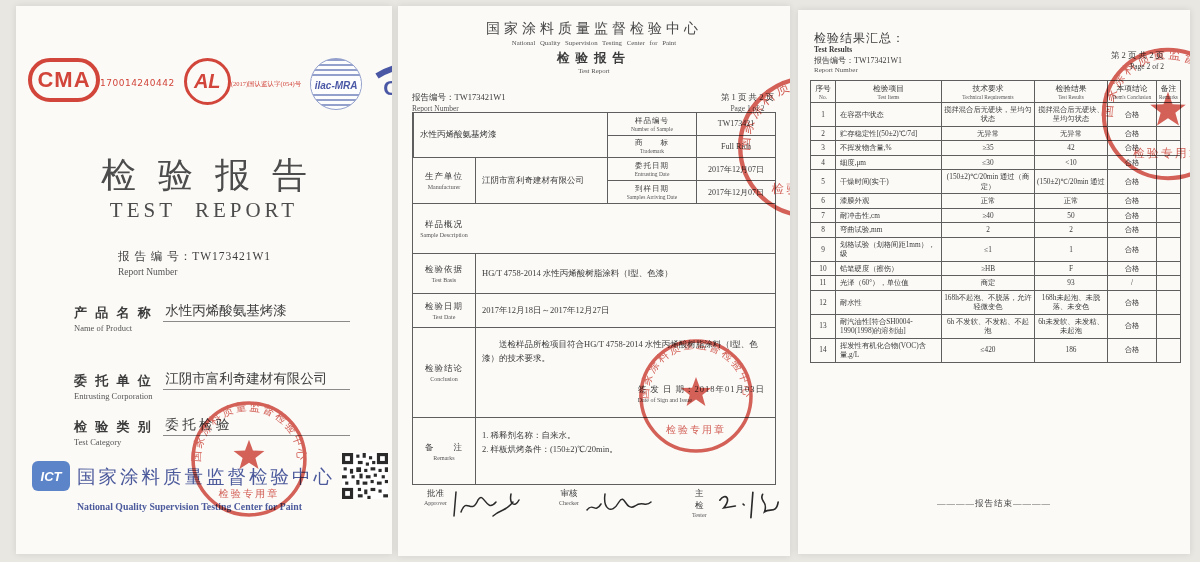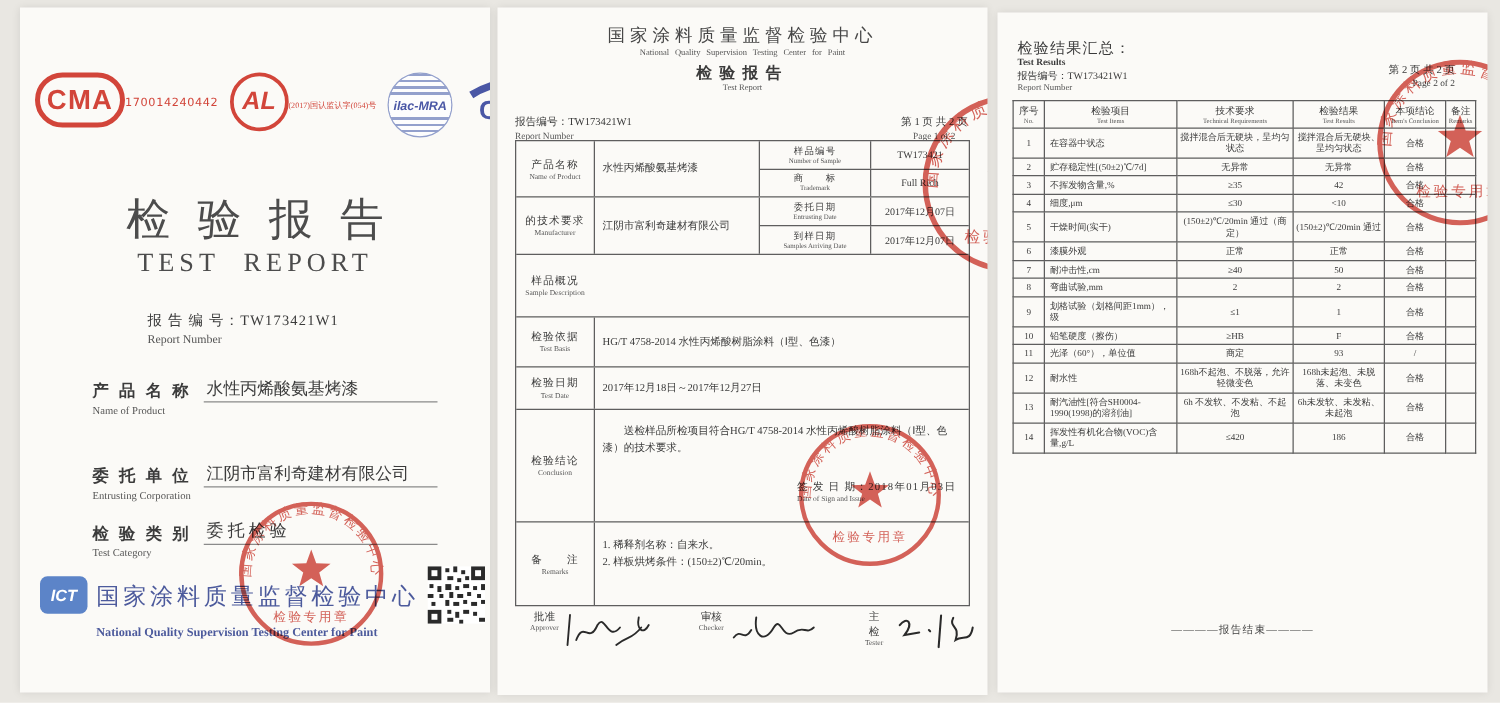--- a/index.html
+++ b/index.html
@@ -252,45 +252,41 @@
       <div class="en">Report Number</div>
     </div>
     <div class="pg">
       <div>第 1 页 共 2 页</div>
       <div class="en">Page 1 of 2</div>
     </div>
   </div>
 
   <div class="mtable">
     <div class="mrow" style="height:44px">
-      <div class="mlabel">
-          <div class="cn">产品名称</div>
-          <div class="en">Name of Product</div>
-        </div>
       <div class="mvalue">水性丙烯酸氨基烤漆</div>
       <div class="msub">
         <div class="msubrow">
           <div class="msublabel">
               <div class="cn">样品编号</div>
               <div class="en">Number of Sample</div>
             </div>
           <div class="msubval">TW173421</div>
         </div>
         <div class="msubrow">
           <div class="msublabel">
               <div class="cn">商　　标</div>
               <div class="en">Trademark</div>
             </div>
           <div class="msubval">Full Rich</div>
         </div>
       </div>
     </div>
     <div class="mrow" style="height:46px">
       <div class="mlabel">
-          <div class="cn">的技术要求</div>
+          <div class="cn">生产单位</div>
           <div class="en">Manufacturer</div>
         </div>
       <div class="mvalue">江阴市富利奇建材有限公司</div>
       <div class="msub">
         <div class="msubrow">
           <div class="msublabel">
               <div class="cn">委托日期</div>
               <div class="en">Entrusting Date</div>
             </div>
           <div class="msubval">2017年12月07日</div>

